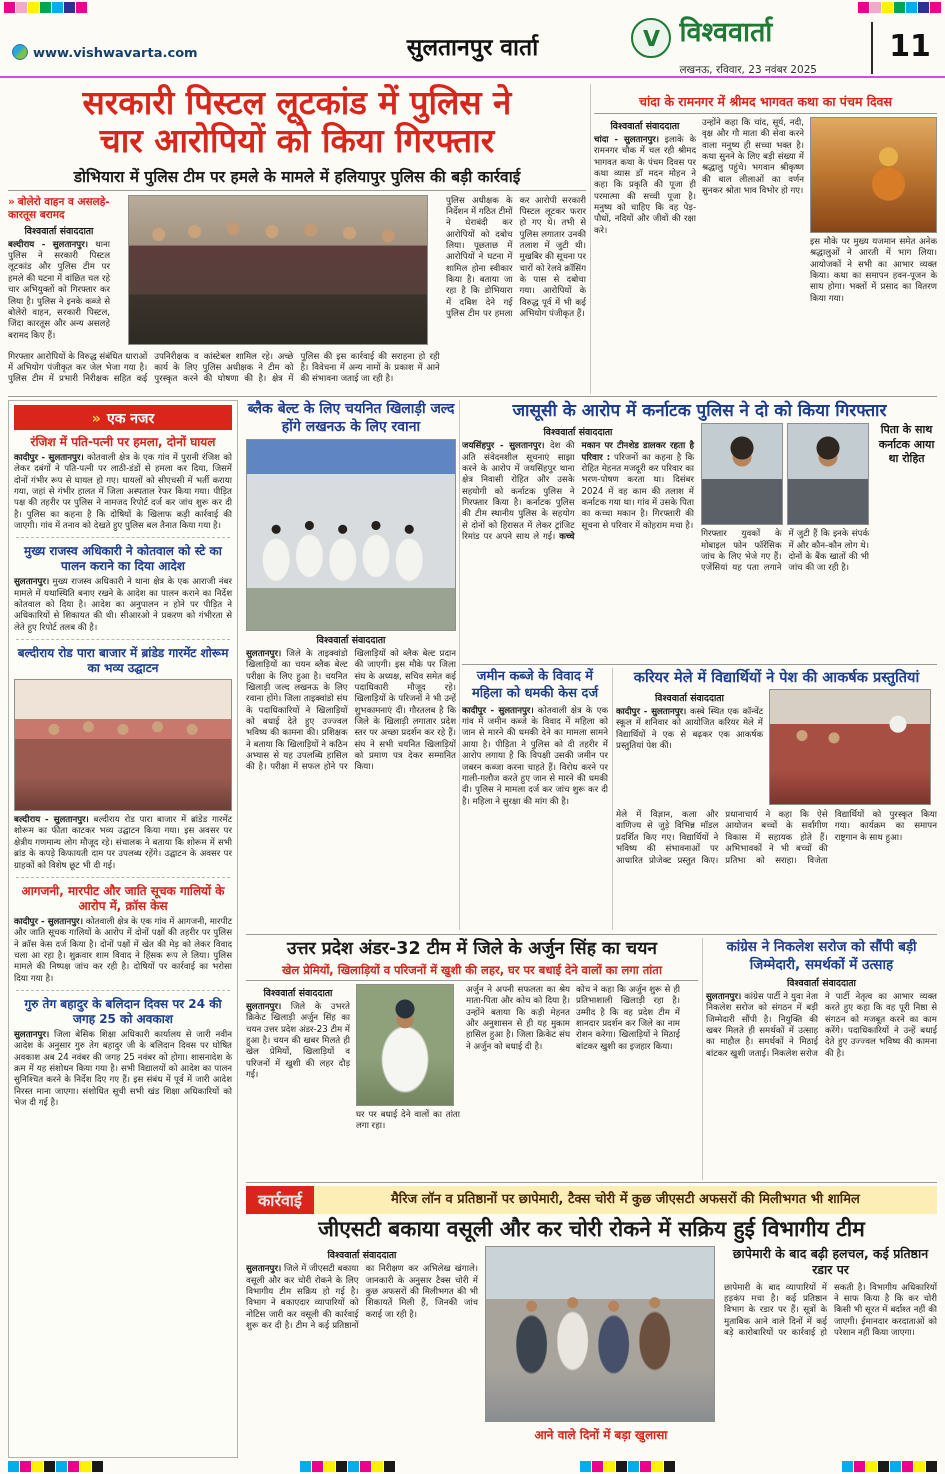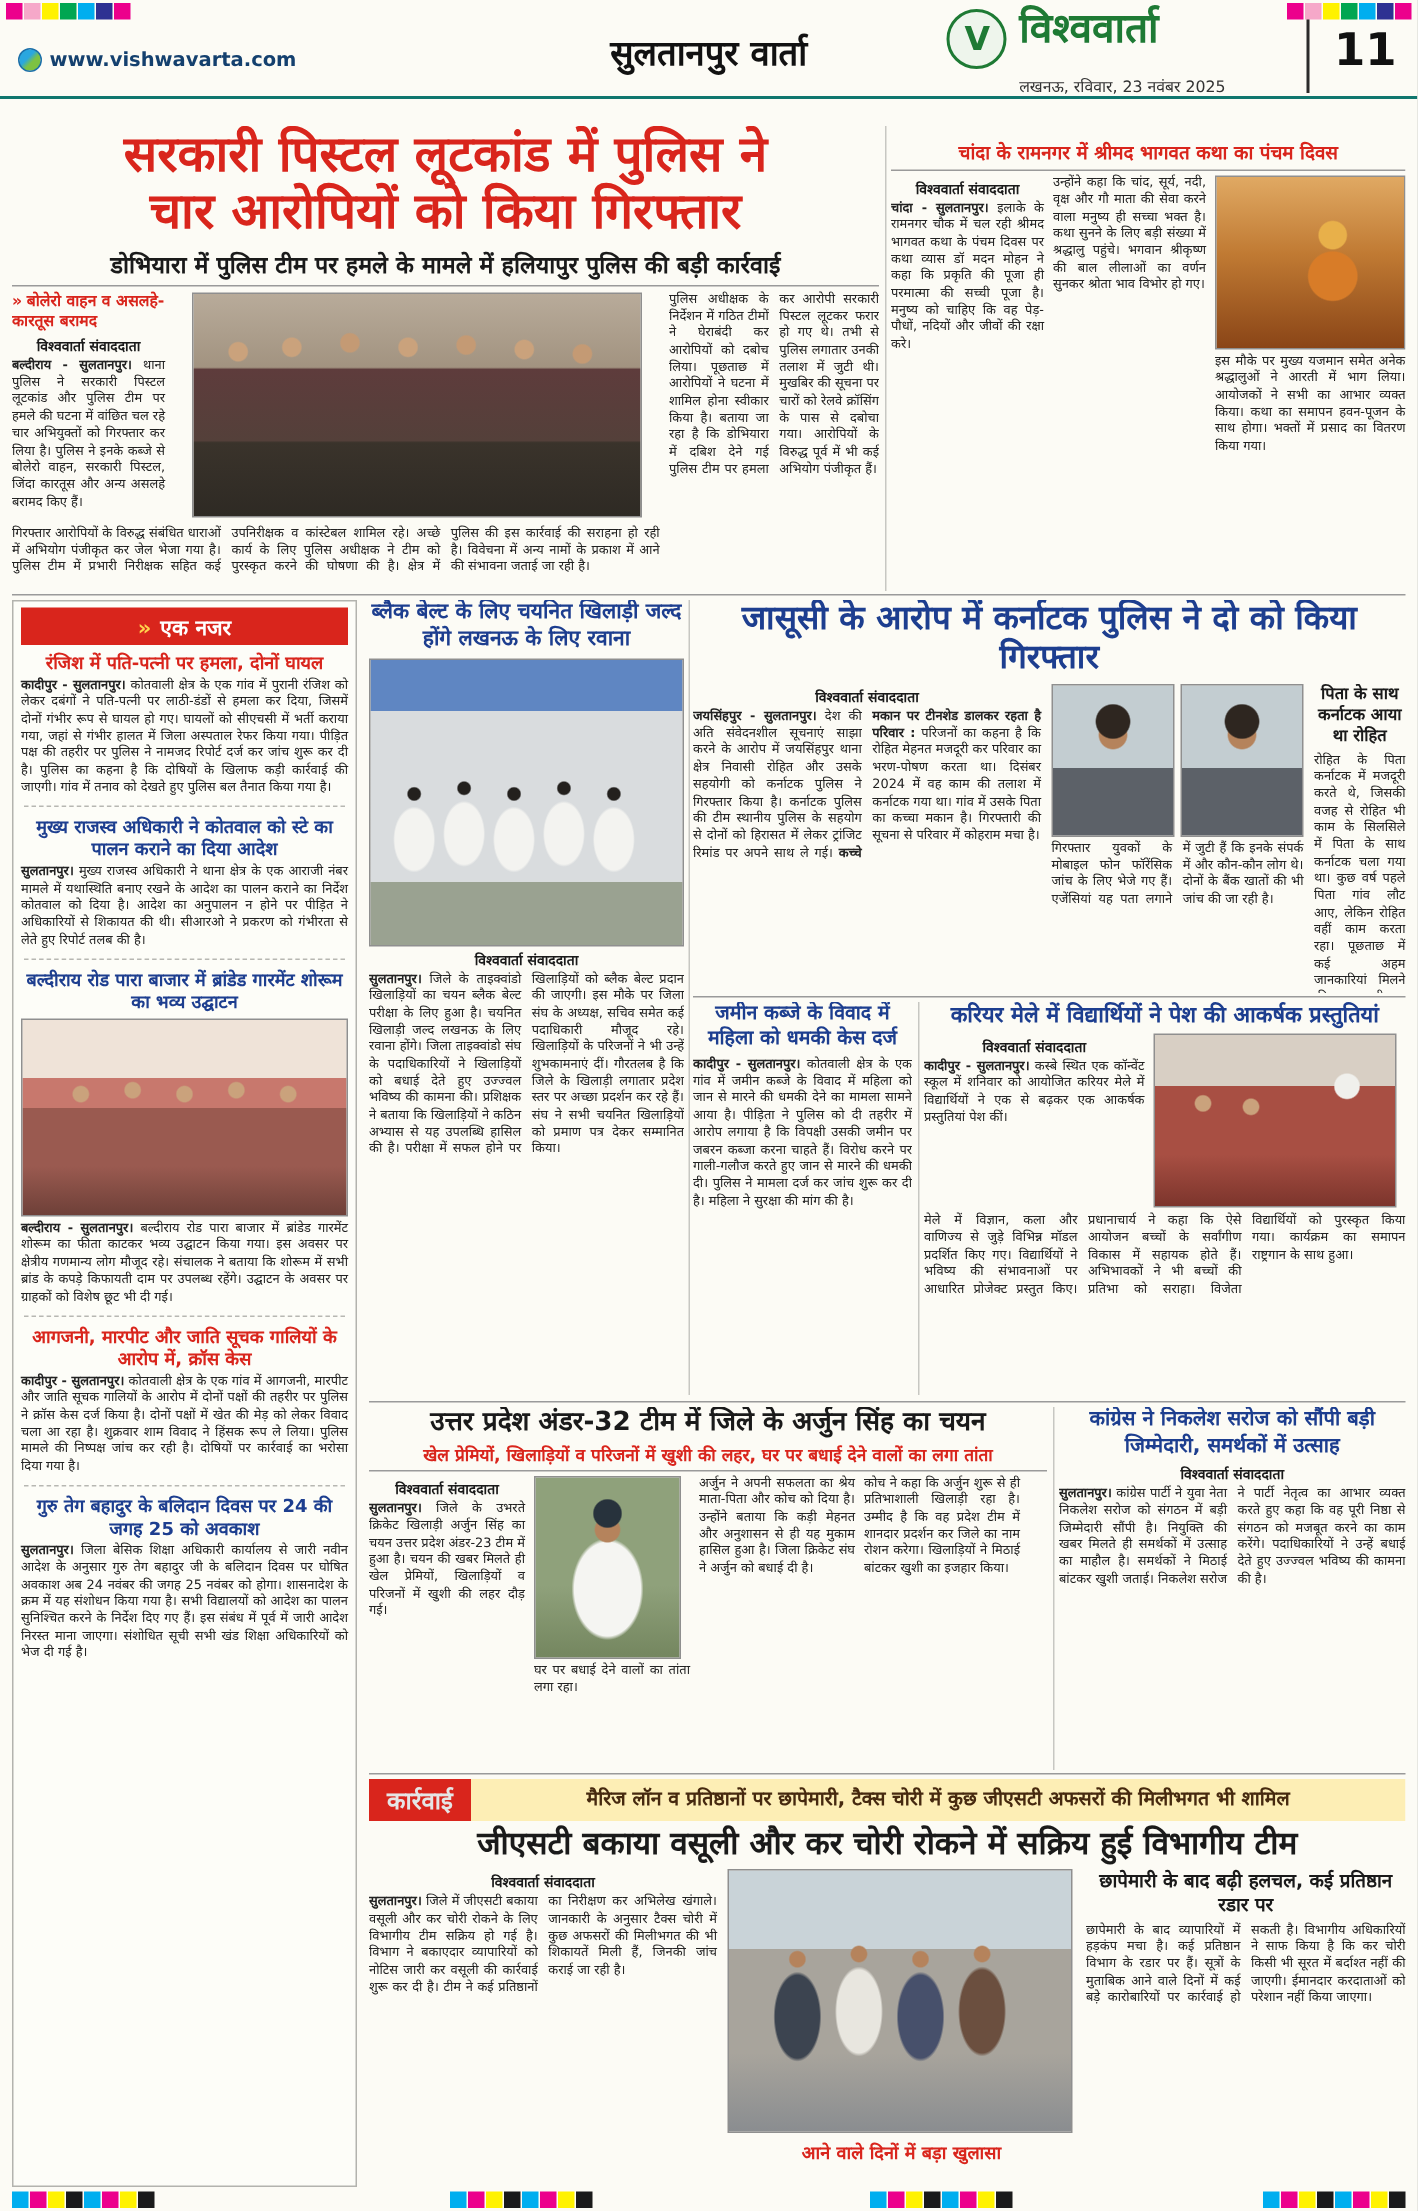--- a/index.html
+++ b/index.html
@@ -9,21 +9,21 @@
   :root{--red:#d9251c;--blue:#1d3e8f;--green:#1e7a34;}
 
   
   .marks{position:absolute;display:flex;gap:1px;z-index:5;}
   .marks span{width:11px;height:11px;display:block;}
   .m-tl{left:4px;top:2px;} .m-tr{right:4px;top:2px;}
   .m-bl{left:8px;bottom:2px;} .m-bc1{left:300px;bottom:2px;}
   .m-bc2{left:580px;bottom:2px;} .m-br{right:8px;bottom:2px;}
 
   
-  .masthead{position:absolute;left:0;top:2px;width:100%;height:64px;border-bottom:2px solid #0f766e;}
+  .masthead{position:absolute;left:0;top:14px;width:100%;height:64px;border-bottom:2px solid #d946ef;}
   .website{position:absolute;left:12px;top:30px;display:flex;align-items:center;gap:5px;
            font-weight:bold;font-size:13px;color:#14406e;}
   .globe{width:16px;height:16px;border-radius:50%;background:linear-gradient(135deg,#2aa7df 40%,#7dc242 60%);
          display:inline-block;border:1px solid #1b6fa8;}
   .section-title{position:absolute;left:0;right:0;top:16px;text-align:center;font-size:23px;font-weight:800;color:#111;}
   .brand{position:absolute;right:128px;top:4px;display:flex;gap:8px;align-items:flex-start;}
   .logo{width:40px;height:40px;border-radius:50%;background:#eef5ec;border:2px solid var(--green);
         color:var(--green);font-weight:800;font-size:22px;display:flex;align-items:center;justify-content:center;}
   .brand-name{font-size:27px;font-weight:800;color:var(--green);line-height:1.05;}
   .edition{font-size:10.5px;color:#333;text-align:center;margin-top:16px;}
@@ -108,21 +108,21 @@
      radial-gradient(14px 22px at 14% 63%, #f3f3f0 0 92%, transparent 100%),
      radial-gradient(14px 22px at 30% 61%, #f3f3f0 0 92%, transparent 100%),
      radial-gradient(14px 22px at 46% 63%, #f3f3f0 0 92%, transparent 100%),
      radial-gradient(14px 22px at 62% 61%, #f3f3f0 0 92%, transparent 100%),
      radial-gradient(14px 22px at 78% 63%, #f3f3f0 0 92%, transparent 100%),
      linear-gradient(180deg,#5f86c2 0 18%,#d9dcde 18% 78%,#9aa291 78% 100%);}
   #blackbelt .body-text{height:268px;}
 
   
   #spy{left:462px;top:400px;width:475px;height:262px;}
-  .spy-h{color:var(--blue);font-size:22px;font-weight:800;text-align:center;line-height:1.2;margin-bottom:3px;}
+  .spy-h{color:var(--blue);font-size:17px;font-weight:800;text-align:center;line-height:1.2;margin-bottom:3px;}
   .spy-row{display:flex;gap:7px;}
   .spy-main{width:232px;flex:none;}
   .spy-mid{width:168px;flex:none;}
   .mug-row{display:flex;gap:4px;margin-bottom:3px;}
   .ph-mug{width:82px;height:102px;
     background:
      radial-gradient(circle at 50% 24%, #2e2620 0 11px, transparent 12px),
      radial-gradient(circle at 50% 33%, #b5835c 0 9px, transparent 10px),
      linear-gradient(180deg,#c3cdd1 0 55%,#5c6168 55% 100%);}
   .spy-side{flex:1;}
@@ -387,21 +387,20 @@
       </div>
       <div class="spy-mid">
         <div class="mug-row">
           <div class="photo ph-mug"></div>
           <div class="photo ph-mug"></div>
         </div>
         <div class="body-text cols-2">गिरफ्तार युवकों के मोबाइल फोन फॉरेंसिक जांच के लिए भेजे गए हैं। एजेंसियां यह पता लगाने में जुटी हैं कि इनके संपर्क में और कौन-कौन लोग थे। दोनों के बैंक खातों की भी जांच की जा रही है।</div>
       </div>
       <div class="spy-side">
         <div class="spy-side-title">पिता के साथ कर्नाटक आया था रोहित</div>
-        <div class="body-text">रोहित के पिता कर्नाटक में मजदूरी करते थे, जिसकी वजह से रोहित भी काम के सिलसिले में पिता के साथ कर्नाटक चला गया था। कुछ वर्ष पहले पिता गांव लौट आए, लेकिन रोहित वहीं काम करता रहा। पूछताछ में कई अहम जानकारियां मिलने की बात कही जा रही है।</div>
       </div>
     </div>
   </section>
 
   <section class="art" id="land">
     <h2 class="land-h">जमीन कब्जे के विवाद में महिला को धमकी केस दर्ज</h2>
     <div class="body-text">
       <b class="dateline">कादीपुर - सुलतानपुर।</b>
       <span>कोतवाली क्षेत्र के एक गांव में जमीन कब्जे के विवाद में महिला को जान से मारने की धमकी देने का मामला सामने आया है। पीड़िता ने पुलिस को दी तहरीर में आरोप लगाया है कि विपक्षी उसकी जमीन पर जबरन कब्जा करना चाहते हैं। विरोध करने पर गाली-गलौज करते हुए जान से मारने की धमकी दी। पुलिस ने मामला दर्ज कर जांच शुरू कर दी है। महिला ने सुरक्षा की मांग की है।</span>
     </div>

